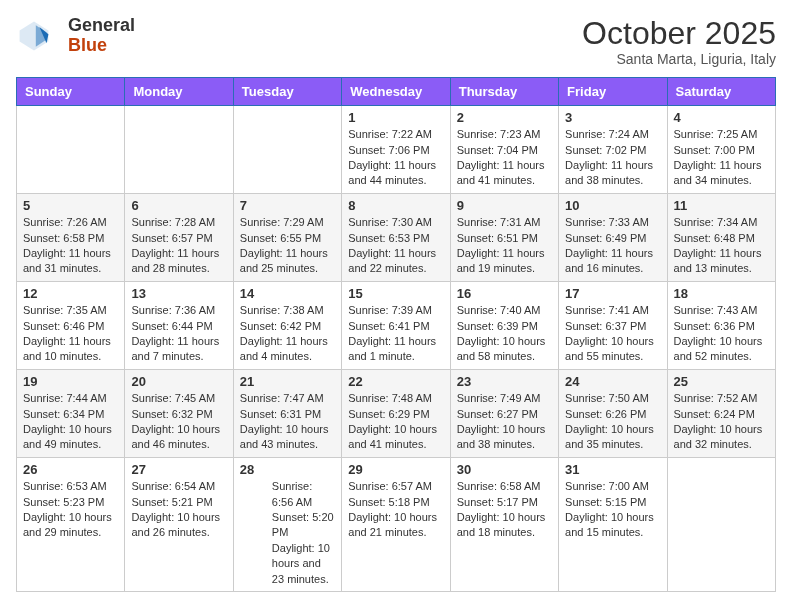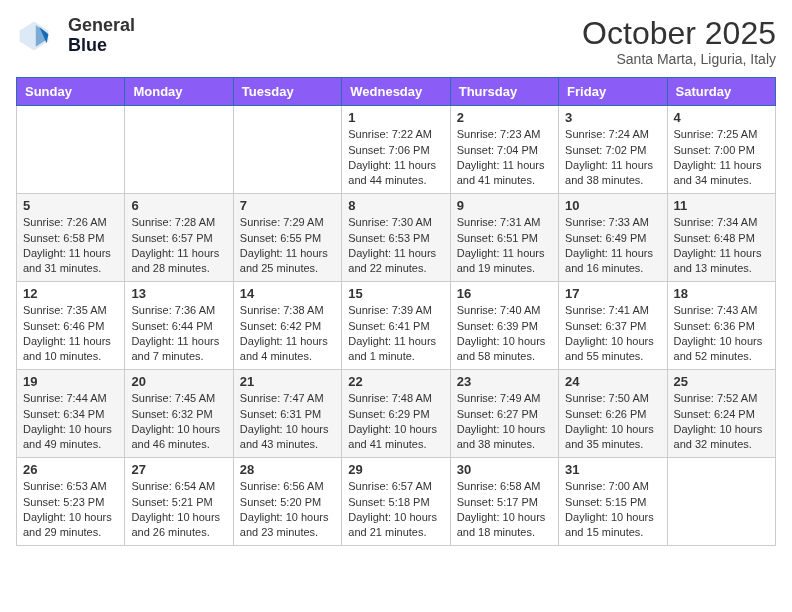--- a/index.html
+++ b/index.html
@@ -22,21 +22,21 @@
       gap: 16px;
     }
     .logo-text {
       display: flex;
       flex-direction: column;
       font-size: 18px;
       font-weight: bold;
       line-height: 1.1;
     }
     .logo-general { color: #333; }
-    .logo-blue { color: #0f172a; }
+    .logo-blue { color: #c2410c; }
     .logo-icon {
       width: 36px;
       height: 36px;
     }
     .title-block {
       text-align: right;
     }
     .month-title {
       font-size: 32px;
       font-weight: 300;
@@ -290,21 +290,21 @@
 Daylight: 10 hours and 29 minutes.</div>
         </td>
         <td>
           <div class="day-number">27</div>
           <div class="day-info" style="white-space: pre-line;">Sunrise: 6:54 AM
 Sunset: 5:21 PM
 Daylight: 10 hours and 26 minutes.</div>
         </td>
         <td>
           <div class="day-number">28</div>
-          <div class="day-info" style="white-space: pre-line;">Sunrise: 6:56 AM
+          <div class="day-info" style="white-space: pre-line; margin-left: 32px;">Sunrise: 6:56 AM
 Sunset: 5:20 PM
 Daylight: 10 hours and 23 minutes.</div>
         </td>
         <td>
           <div class="day-number">29</div>
           <div class="day-info" style="white-space: pre-line;">Sunrise: 6:57 AM
 Sunset: 5:18 PM
 Daylight: 10 hours and 21 minutes.</div>
         </td>
         <td>

